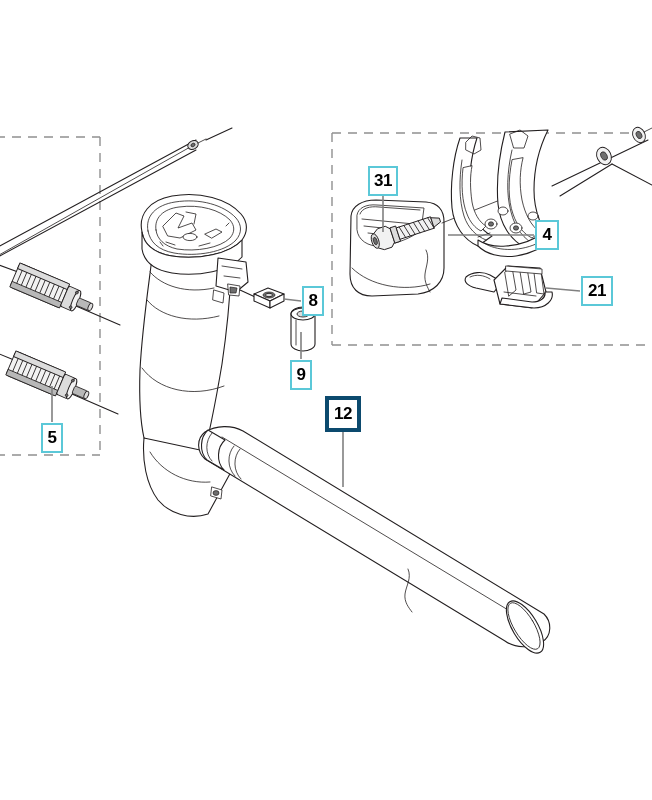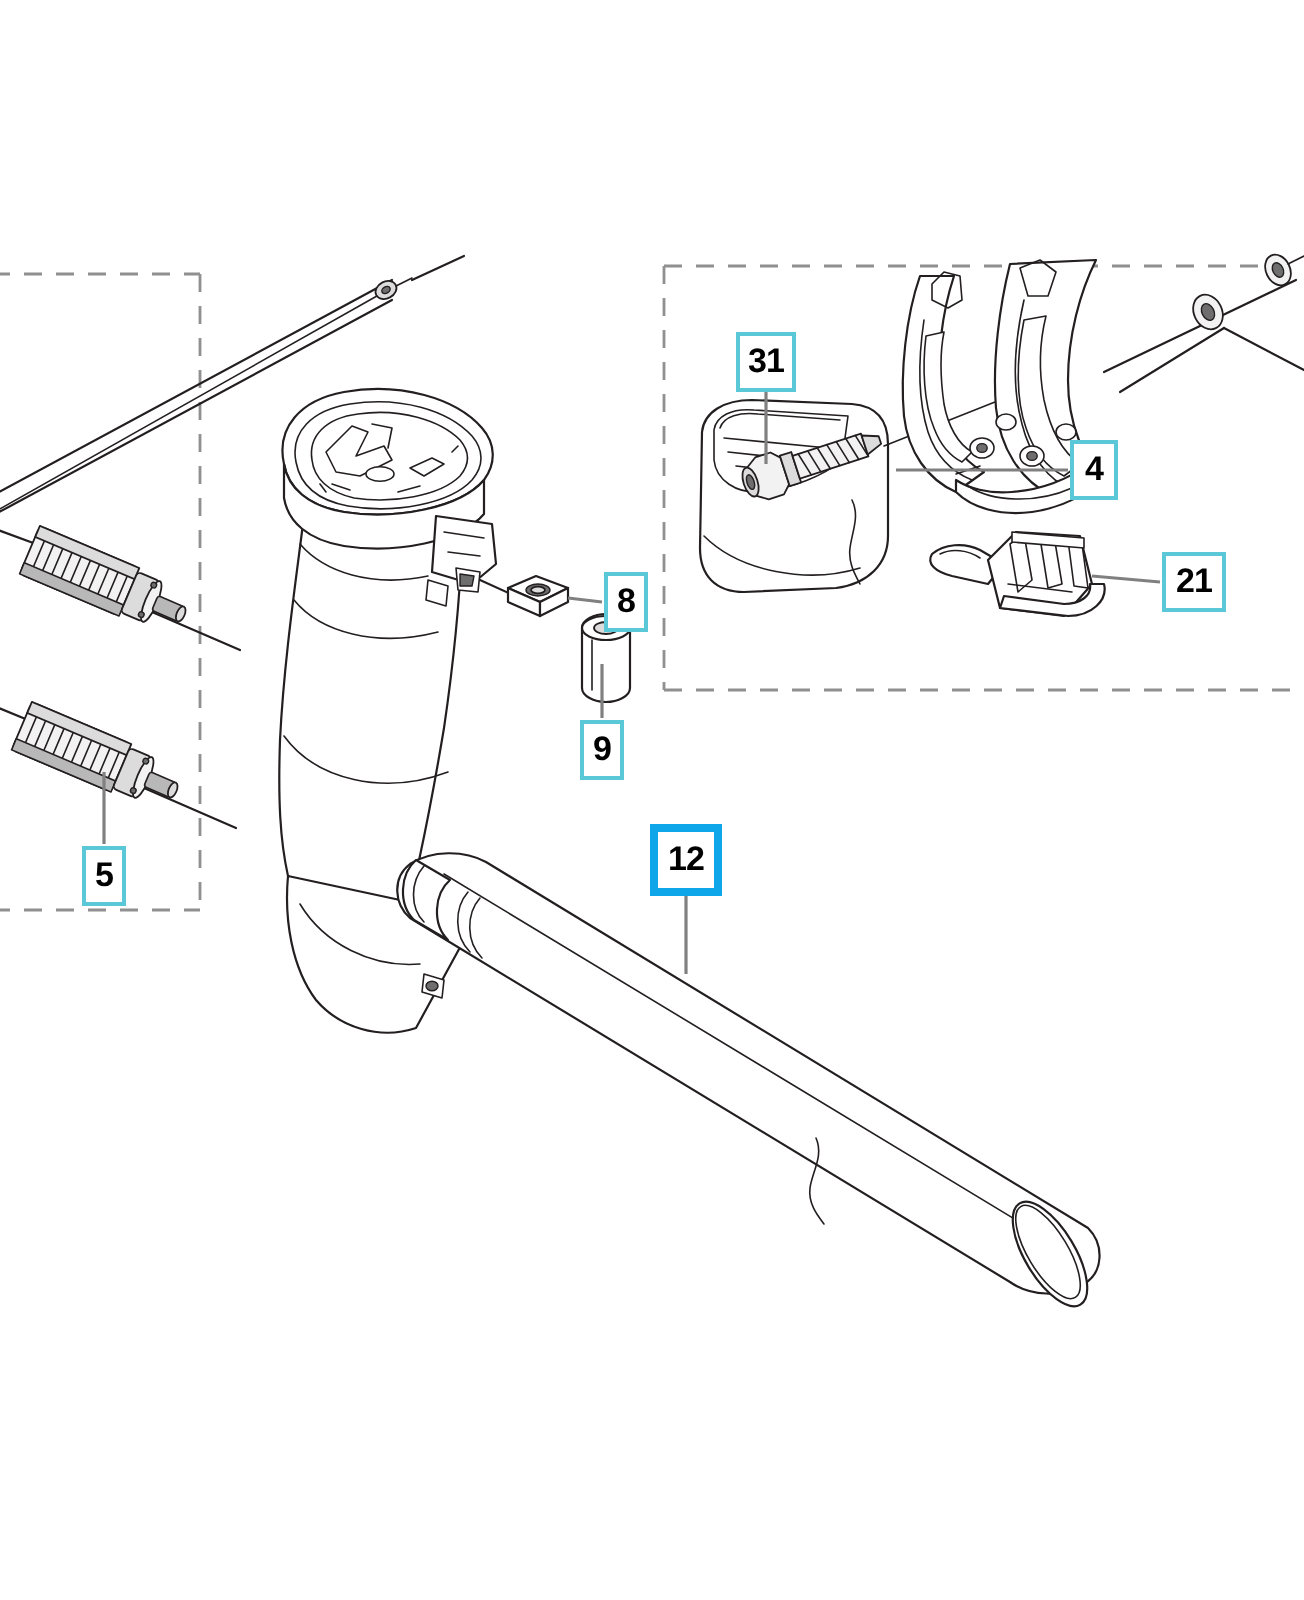--- a/index.html
+++ b/index.html
@@ -38,23 +38,22 @@
     font-weight: bold;
     font-size: 17px;
     line-height: 1;
     color: #000000;
     letter-spacing: -0.5px;
     padding-bottom: 1px;
     user-select: none;
   }
   .callout.highlight {
     border: none;
-    background: #0ea5e9;
+    background: #0c4a6e;
     padding: 4px;
-    margin-top: 16px;
   }
   .callout.highlight .callout-inner {
     background: #ffffff;
     width: 100%;
     height: 100%;
     display: flex;
     align-items: center;
     justify-content: center;
     padding-bottom: 1px;
     box-sizing: border-box;

